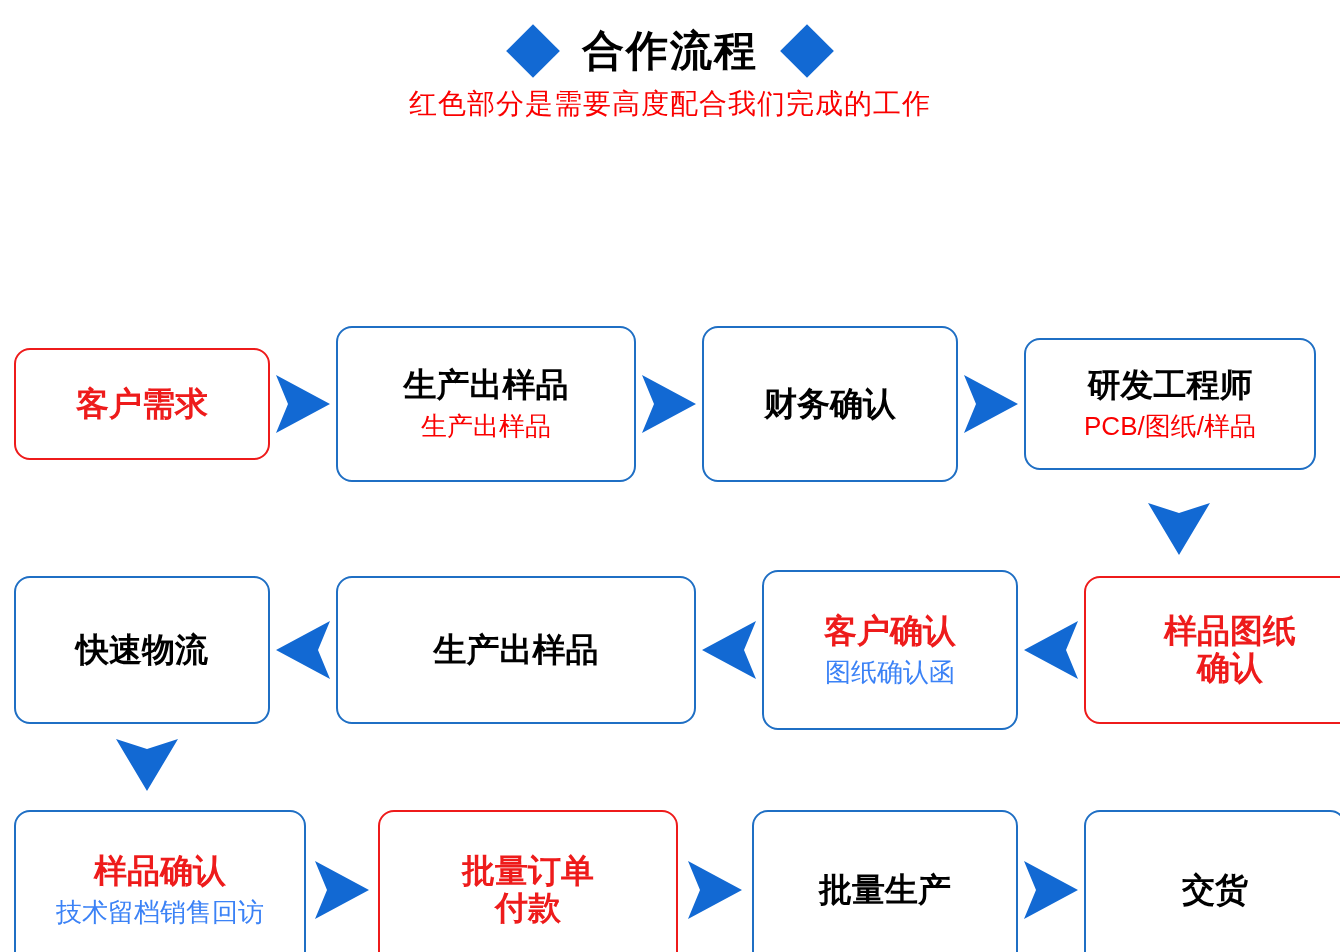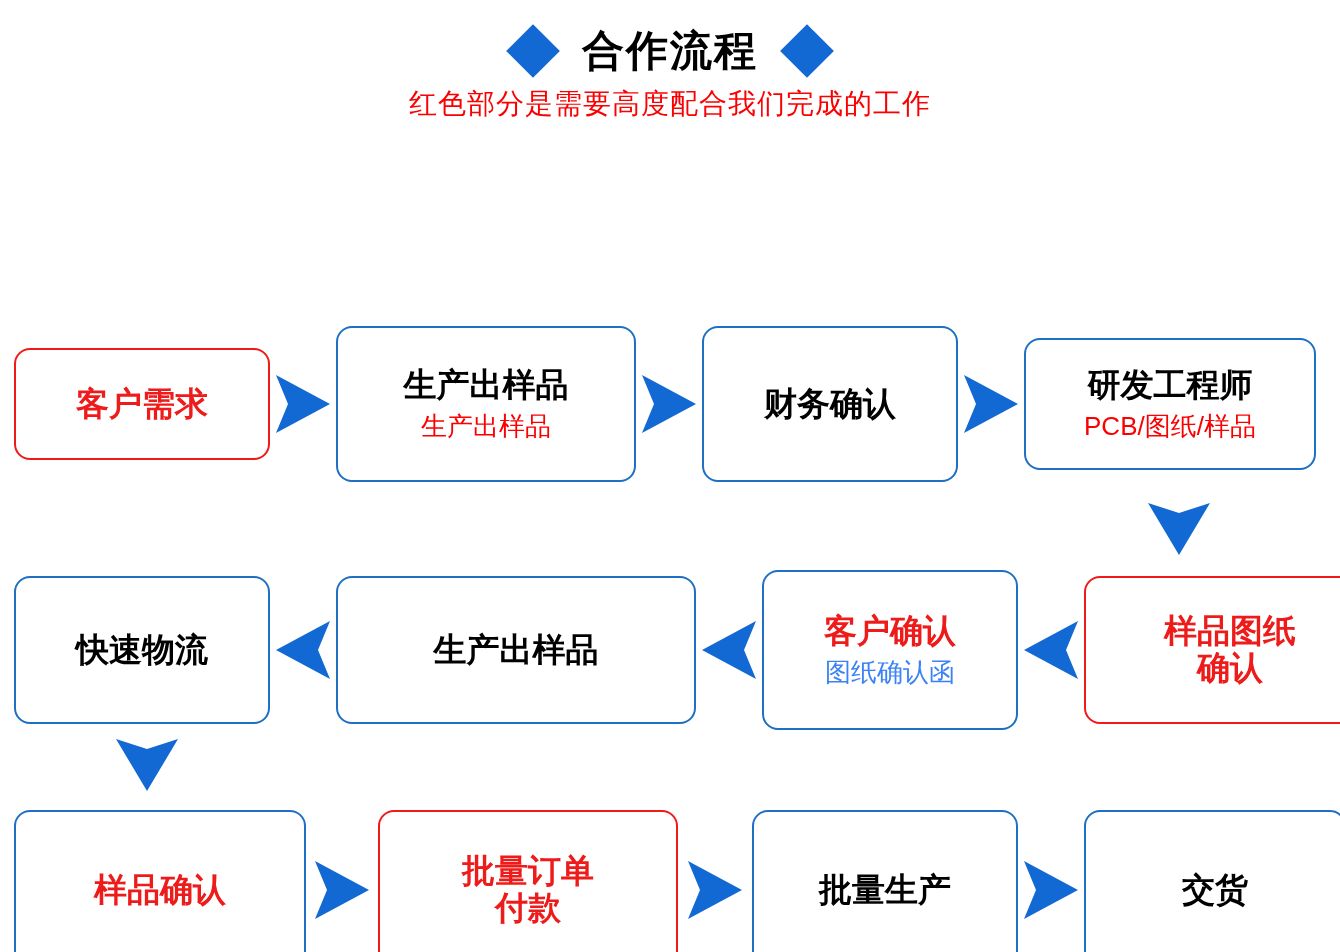--- a/index.html
+++ b/index.html
@@ -235,20 +235,21 @@
     <svg width="70" height="58" viewBox="0 0 70 58" aria-hidden="true">
       <path d="M4,3 L35,13 L66,3 L35,55 Z" fill="#1269d3"></path>
     </svg>
   </div>
 
   <div class="row" id="row-3">
     <span class="spacer" style="width:14px"></span>
 
     <div class="node" style="width:292px;height:160px">
       <div class="main red-text">样品确认</div>
+      <div class="sub">技术留档销售回访</div>
     </div>
 
     <div class="arrow-h" style="width:72px">
       <svg width="58" height="62" viewBox="0 0 58 62" aria-hidden="true">
         <path d="M2,2 L56,31 L2,60 L14,31 Z" fill="#1269d3"></path>
       </svg>
     </div>
 
     <div class="node red" style="width:300px;height:160px">
       <div class="main red-text two-line">批量订单</div>

